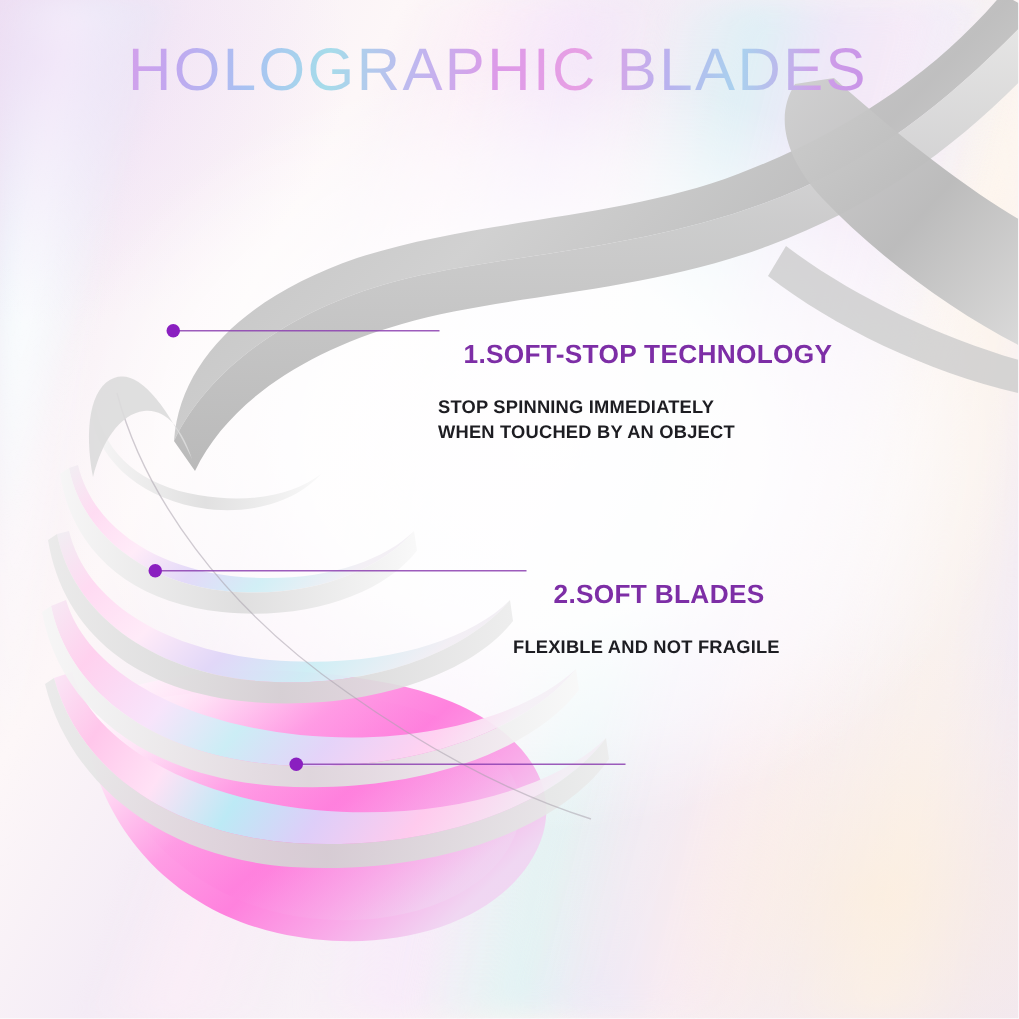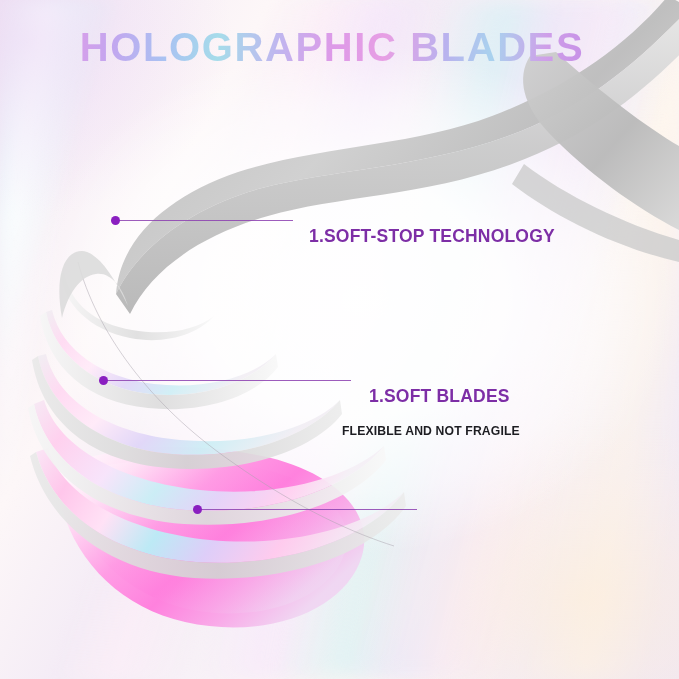--- a/index.html
+++ b/index.html
@@ -98,21 +98,21 @@
   }
 
   
   .title {
     position: absolute;
     left: 0;
     right: 15px;
     top: 27px;
     text-align: center;
     font-size: 40px;
-    font-weight: 700;
+    font-weight: 400;
     letter-spacing: 1.6px;
     line-height: 1;
     white-space: nowrap;
     background-image: linear-gradient(96deg,
       #f6a8e0 0%,
       #e59ae6 8%,
       #c3a6ef 17%,
       #a9c2f2 25%,
       #a6dcea 33%,
       #c0b6ef 42%,
@@ -315,23 +315,27 @@
     <div class="leader-line"></div>
     <div class="leader-dot"></div>
   </div>
   <div class="leader" id="leader-3">
     <div class="leader-line"></div>
     <div class="leader-dot"></div>
   </div>
 
   <div class="callout" id="callout-1">
     <p class="callout-title">1.SOFT-STOP TECHNOLOGY</p>
+    <div class="callout-body">
+      <div>STOP SPINNING IMMEDIATELY</div>
+      <div>WHEN TOUCHED BY AN OBJECT</div>
+    </div>
   </div>
 
   <div class="callout" id="callout-2">
-    <p class="callout-title">1.SOFT BLADES</p>
+    <p class="callout-title">2.SOFT BLADES</p>
     <div class="callout-body">
       <div>FLEXIBLE AND NOT FRAGILE</div>
     </div>
   </div>
 
 
 </div>
 
 </body></html>

